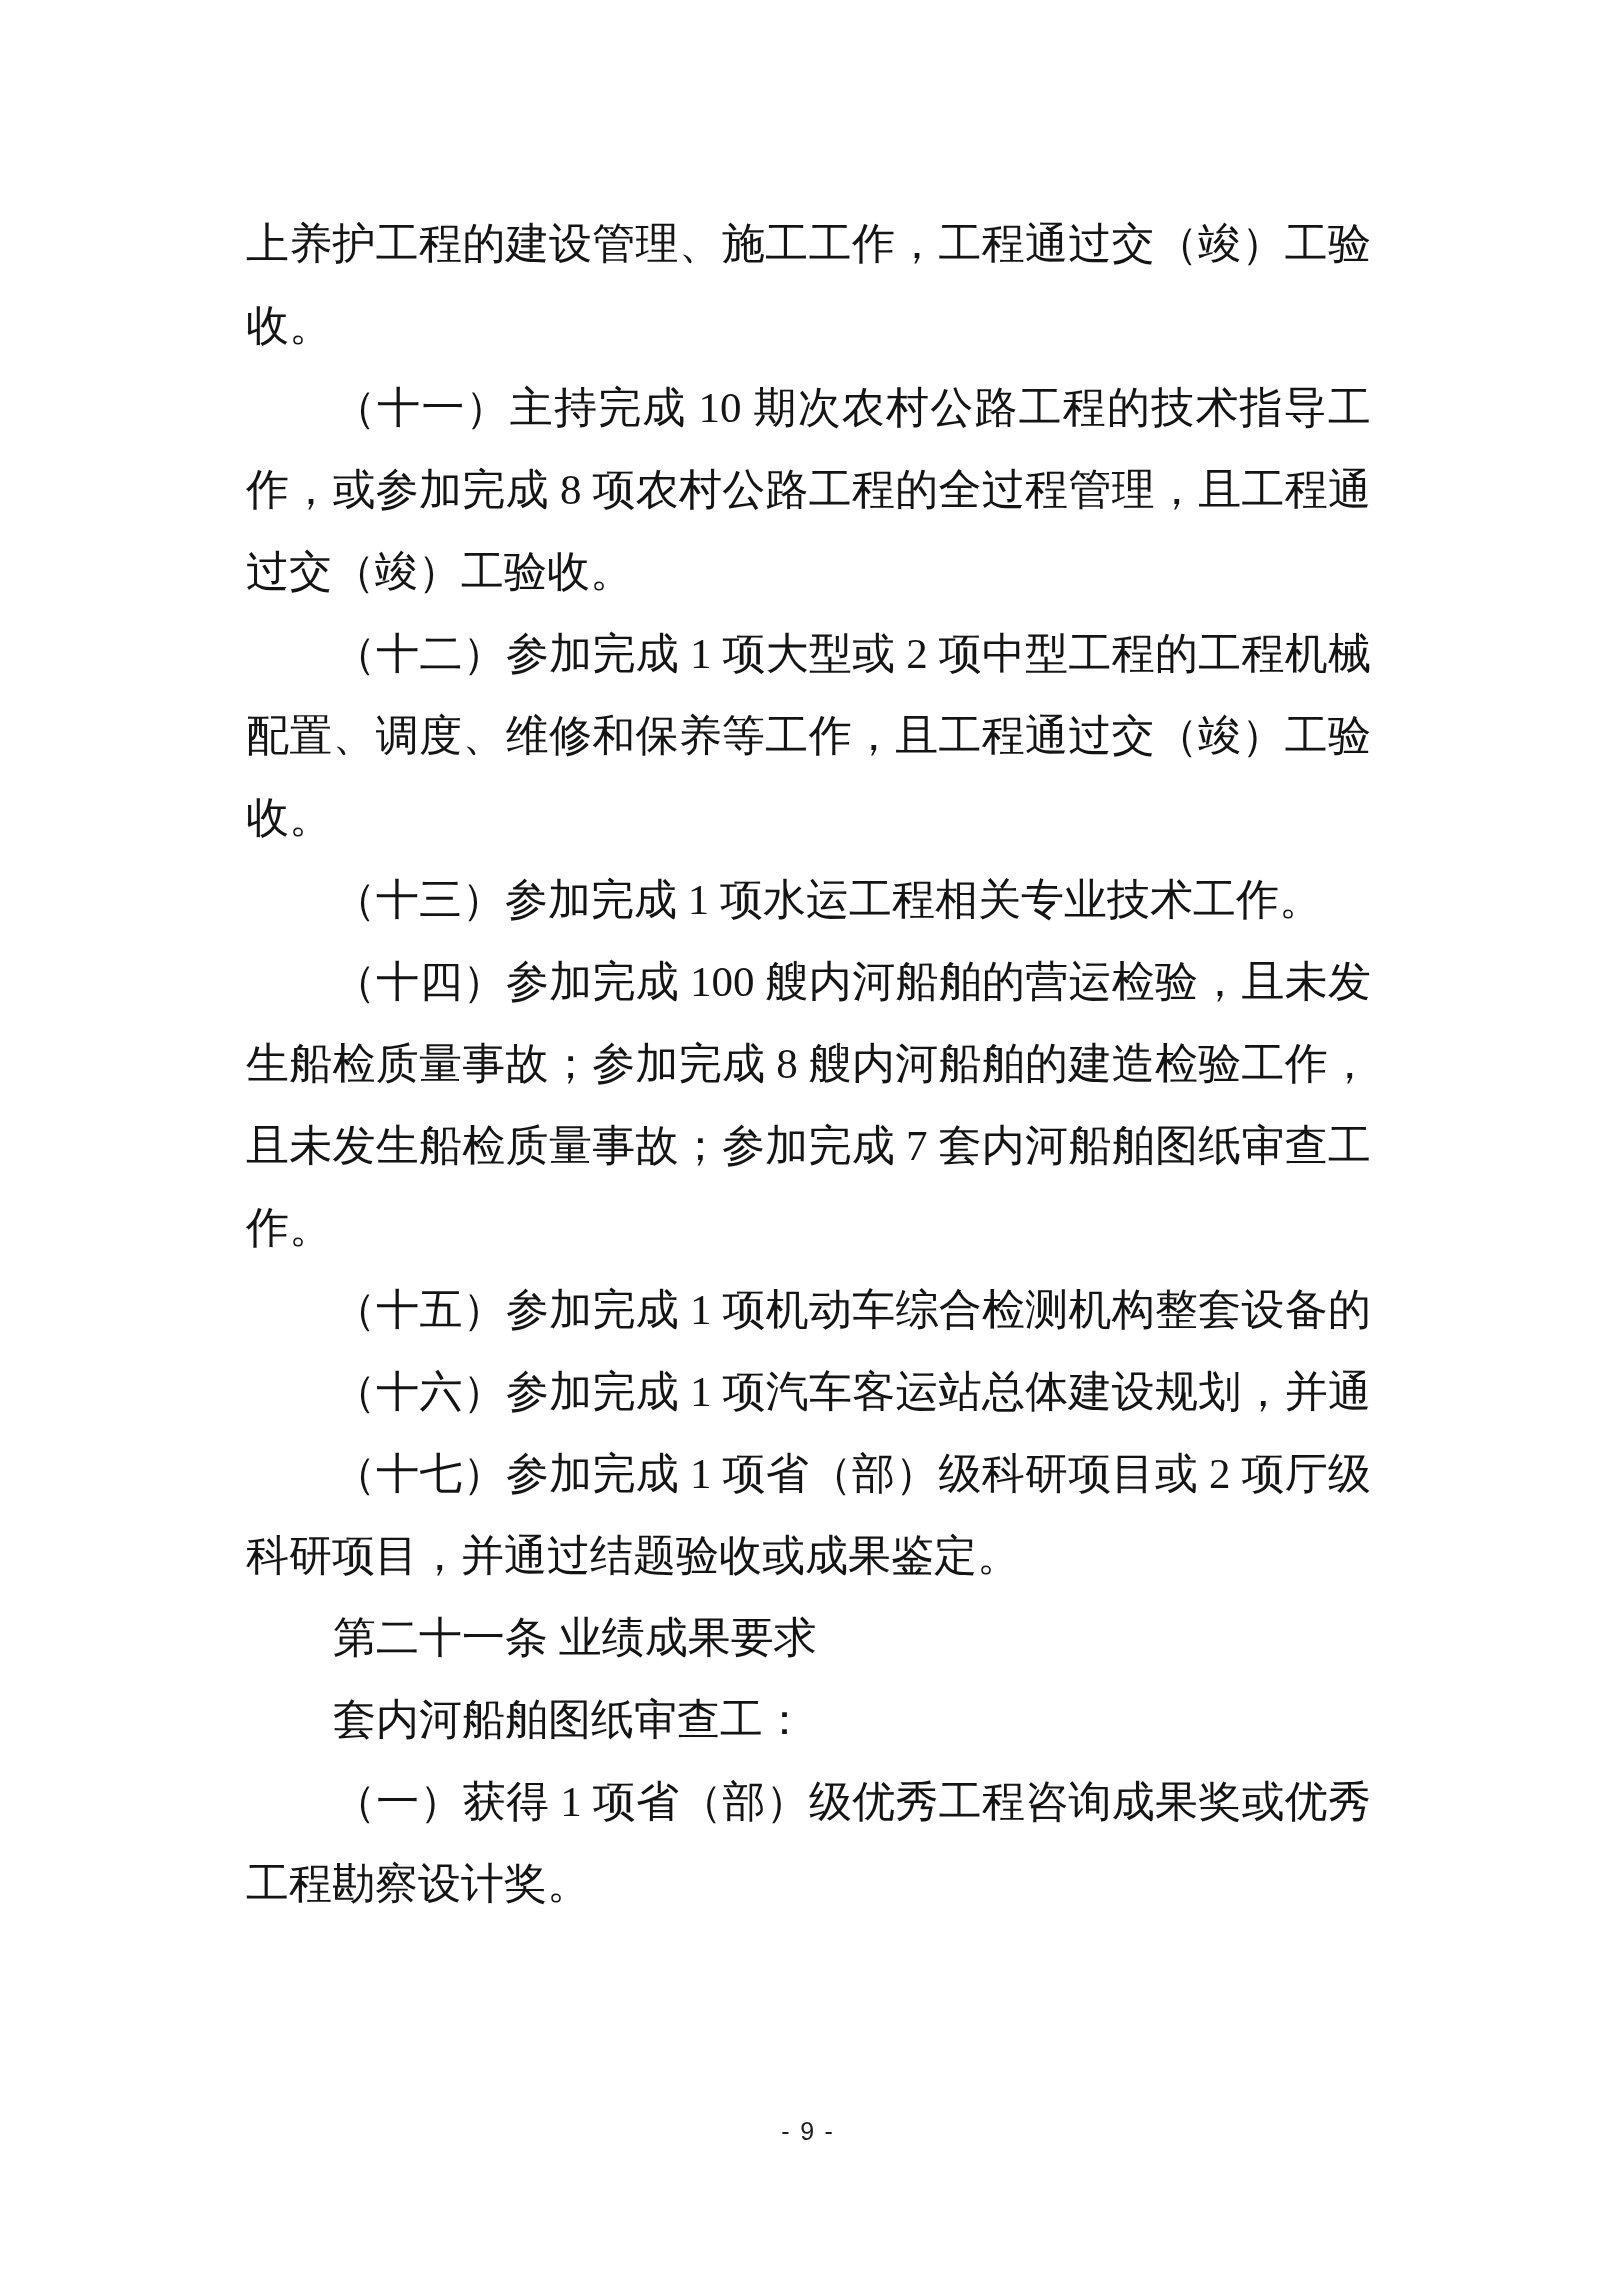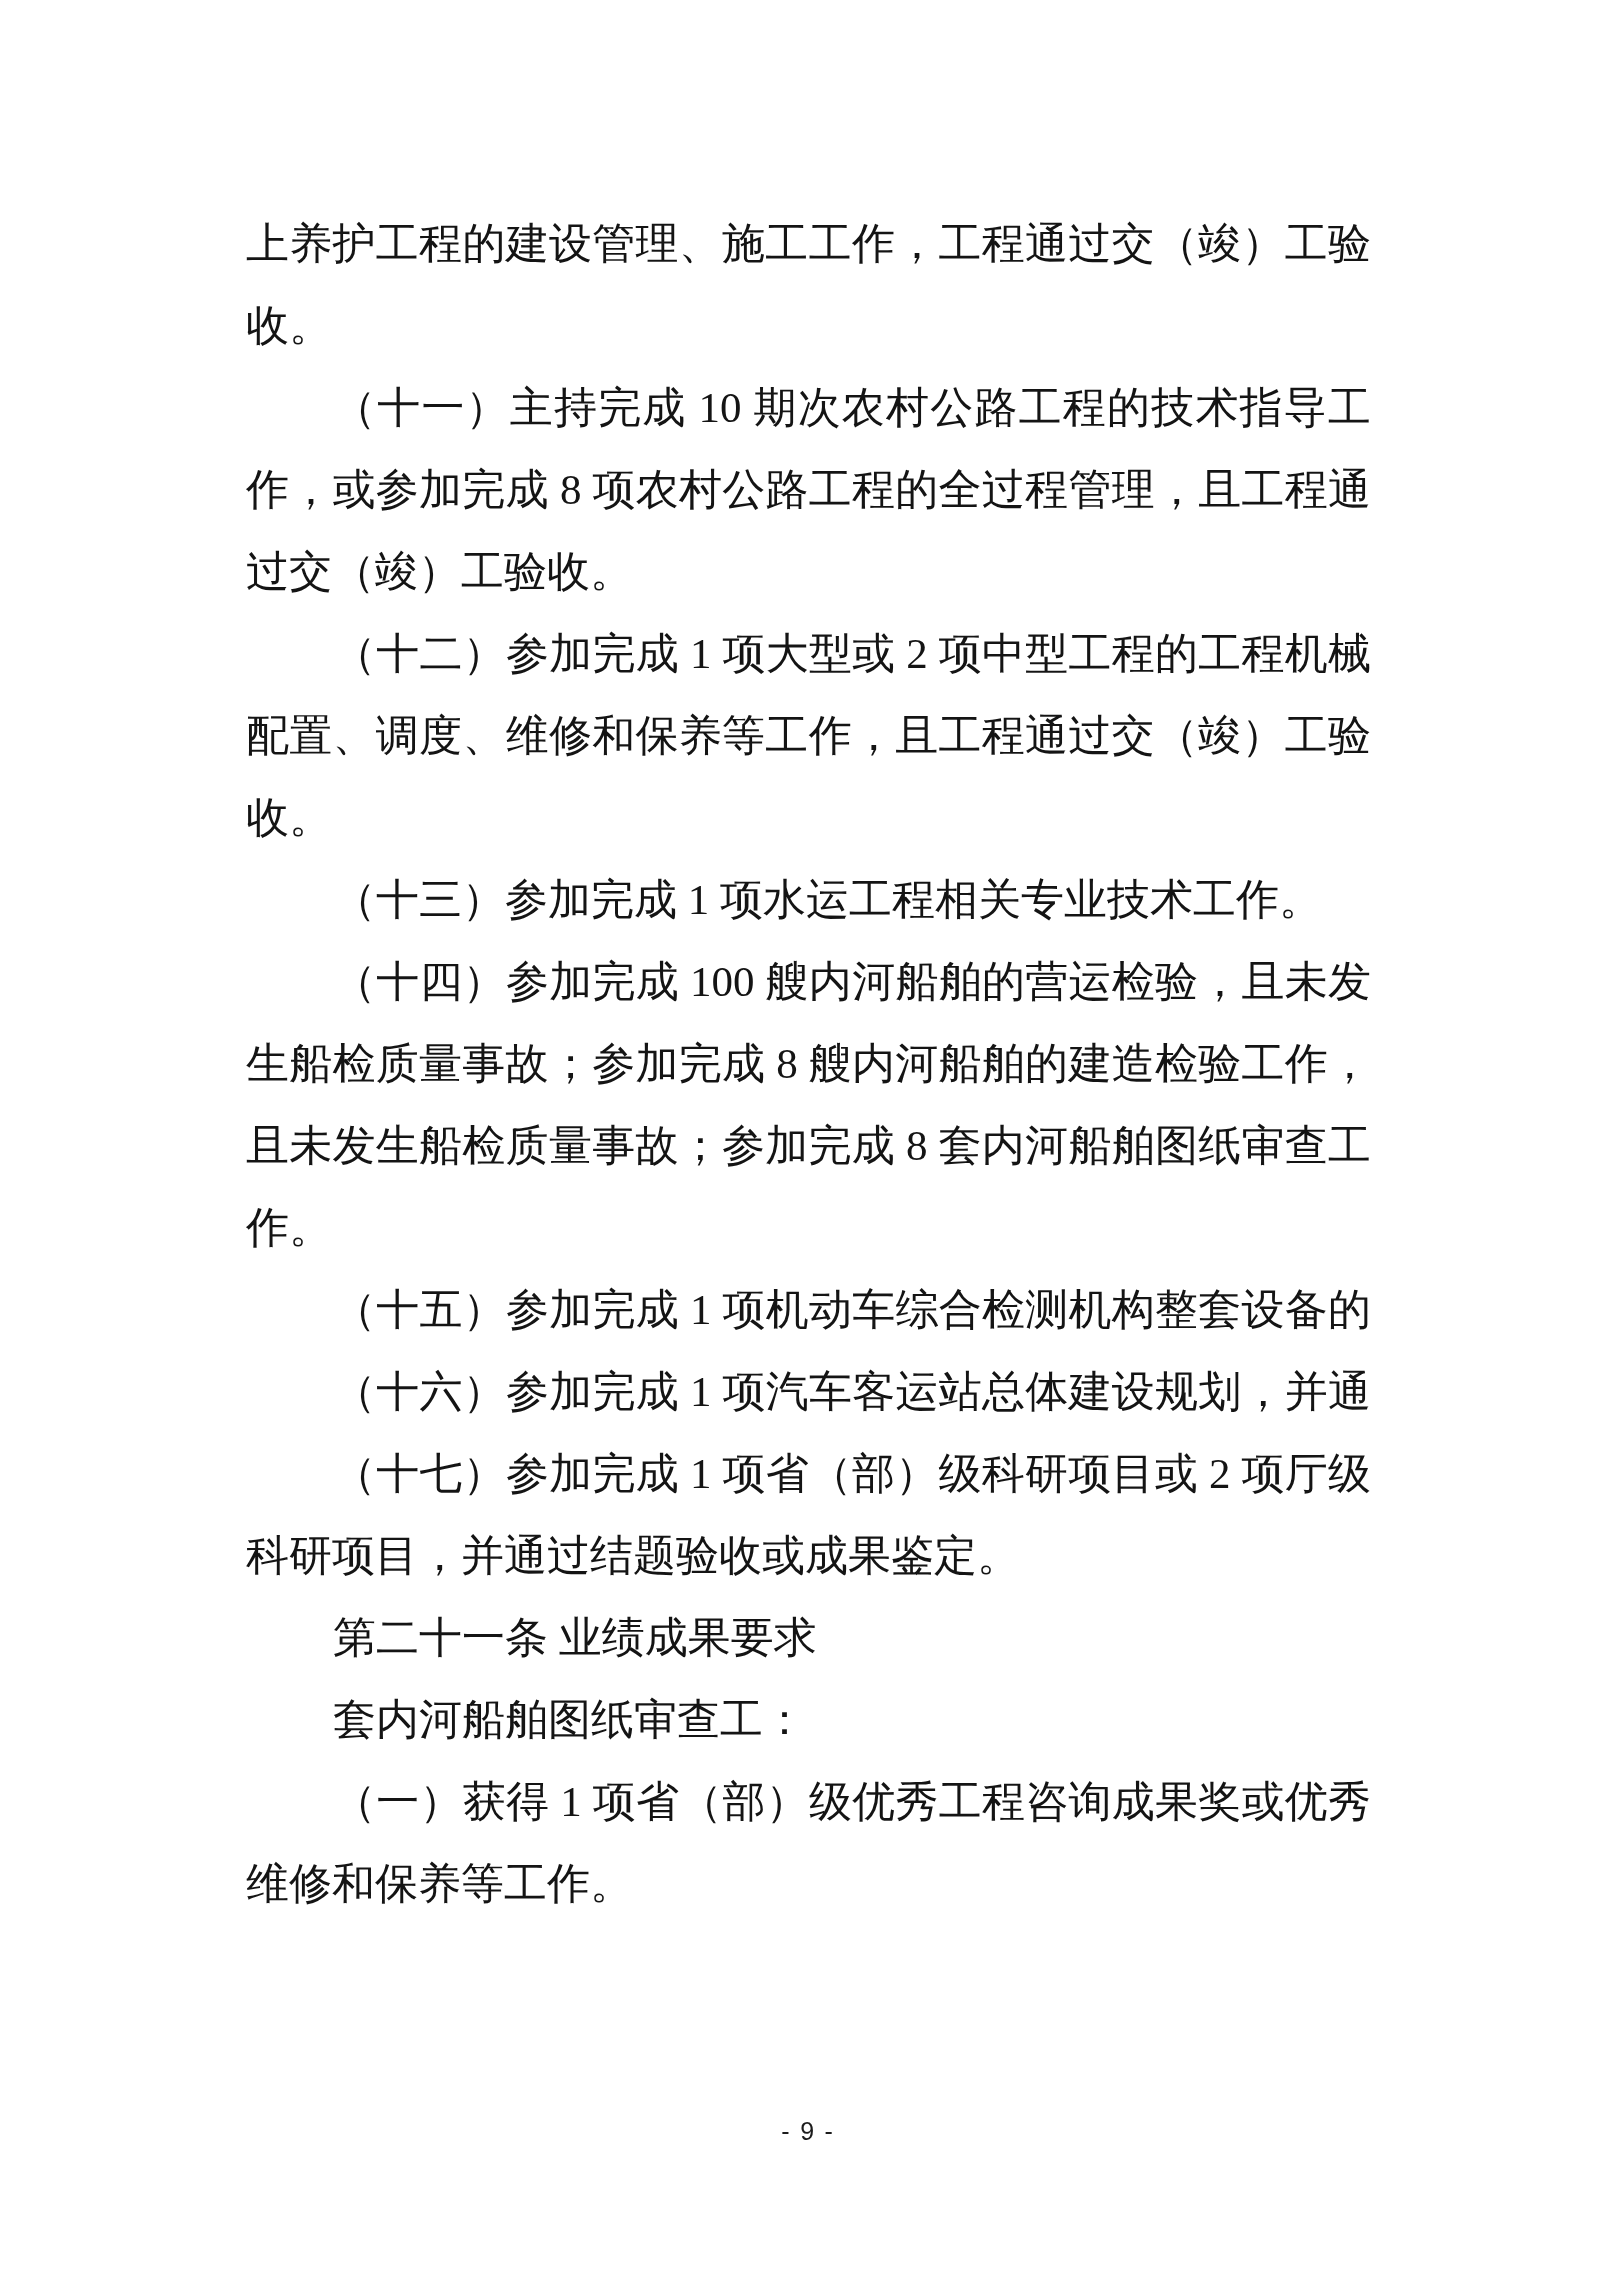--- a/index.html
+++ b/index.html
@@ -64,28 +64,28 @@
       <div class="line"><span class="seg">收。</span></div>
       <div class="line indent justify"><span class="seg">（十一）主持完成 10 期次农村公路工程的技术指导工</span></div>
       <div class="line justify"><span class="seg">作，或参加完成 8 项农村公路工程的全过程管理，且工程通</span></div>
       <div class="line"><span class="seg">过交（竣）工验收。</span></div>
       <div class="line indent justify"><span class="seg">（十二）参加完成 1 项大型或 2 项中型工程的工程机械</span></div>
       <div class="line justify"><span class="seg">配置、调度、维修和保养等工作，且工程通过交（竣）工验</span></div>
       <div class="line"><span class="seg">收。</span></div>
       <div class="line indent"><span class="seg">（十三）参加完成 1 项水运工程相关专业技术工作。</span></div>
       <div class="line indent justify"><span class="seg">（十四）参加完成 100 艘内河船舶的营运检验，且未发</span></div>
       <div class="line justify"><span class="seg">生船检质量事故；参加完成 8 艘内河船舶的建造检验工作，</span></div>
-      <div class="line justify"><span class="seg">且未发生船检质量事故；参加完成 8 套内河船舶图纸审查工</span></div>
+      <div class="line justify"><span class="seg">且未发生船检质量事故；参加完成 7 套内河船舶图纸审查工</span></div>
       <div class="line"><span class="seg">作。</span></div>
       <div class="line indent justify"><span class="seg">（十五）参加完成 1 项机动车综合检测机构整套设备的</span></div>
       <div class="line indent justify"><span class="seg">（十六）参加完成 1 项汽车客运站总体建设规划，并通</span></div>
       <div class="line indent justify"><span class="seg">（十七）参加完成 1 项省（部）级科研项目或 2 项厅级</span></div>
       <div class="line"><span class="seg">科研项目，并通过结题验收或成果鉴定。</span></div>
       <div class="line indent"><span class="seg bold">第二十一条</span><span class="seg"> 业绩成果要求</span></div>
       <div class="line indent"><span class="seg">套内河船舶图纸审查工：</span></div>
       <div class="line indent justify"><span class="seg">（一）获得 1 项省（部）级优秀工程咨询成果奖或优秀</span></div>
-      <div class="line"><span class="seg">维修和保养等工作。</span></div>
+      <div class="line"><span class="seg">工程勘察设计奖。</span></div>
     </div>
   <div class="page-footer">
     <span class="page-number">- 9 -</span>
   </div>
 </div>
 
 
 </body></html>

